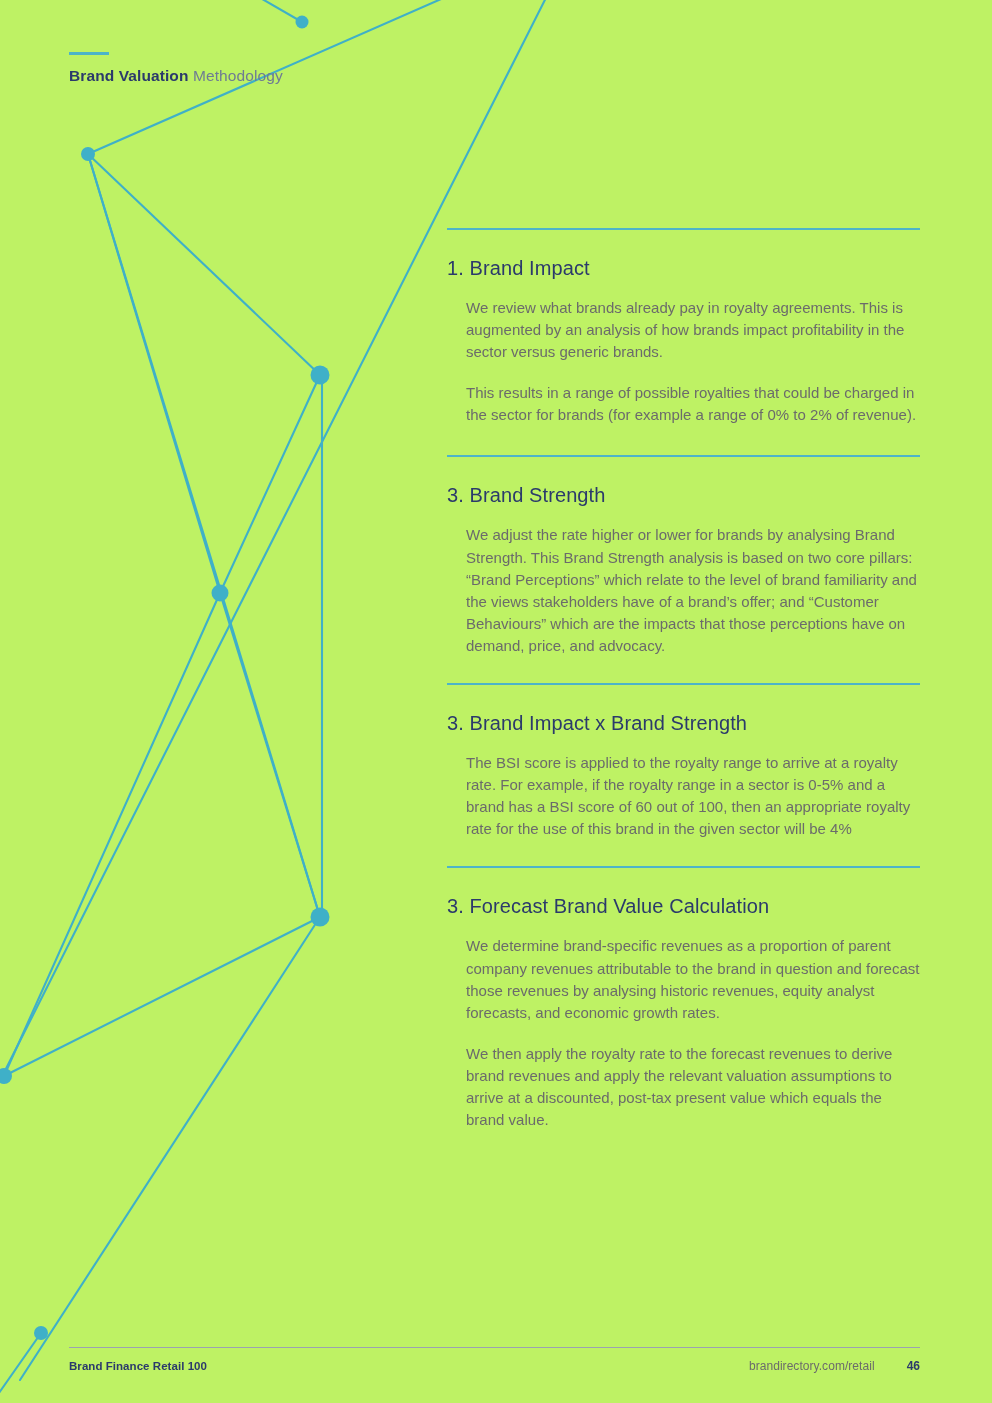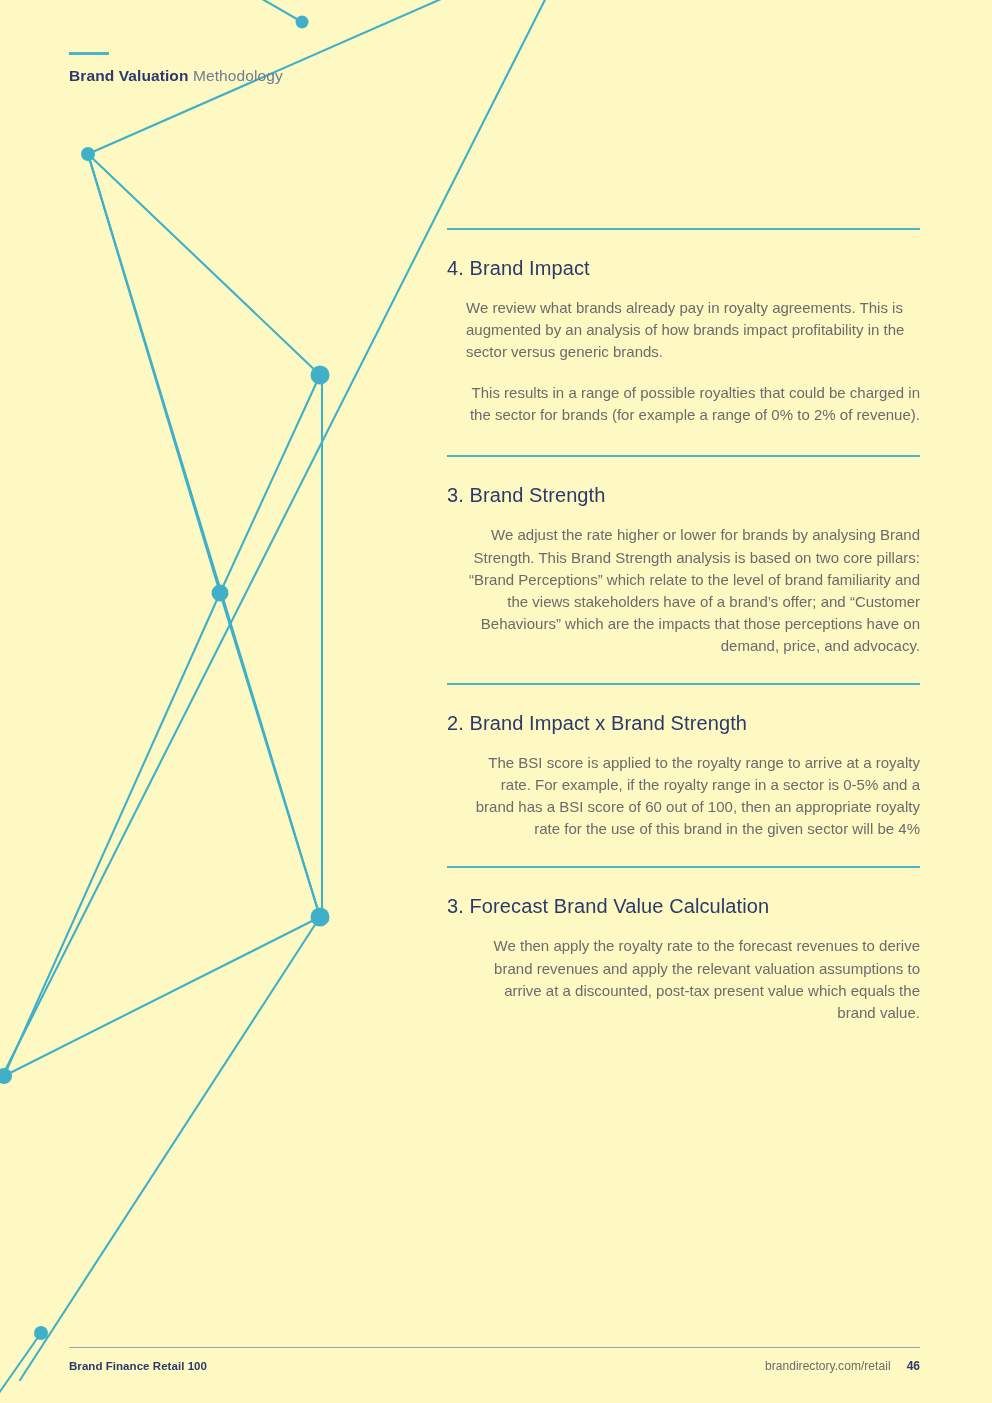--- a/index.html
+++ b/index.html
@@ -9,21 +9,21 @@
   }
   body {
     font-family: "Liberation Sans", sans-serif;
     -webkit-font-smoothing: antialiased;
   }
   .page {
     position: relative;
     width: 992px;
     height: 1403px;
     overflow: hidden;
-    background: #fef9c3;
+    background: #bef264;
   }
 
   
   .network-graphic {
     position: absolute;
     left: 0;
     top: 0;
     width: 992px;
     height: 1403px;
     pointer-events: none;
@@ -88,21 +88,20 @@
   }
   .section-body p {
     font-size: 15px;
     line-height: 22.1px;
     color: #6b6b6b;
     margin: 0 0 19px 0;
     letter-spacing: 0.01px;
   }
   .section-body p:last-child {
     margin-bottom: 0;
-    text-align: right;
   }
   .section-spacer-1 { height: 29px; }
   .section-spacer-2 { height: 26px; }
   .section-spacer-3 { height: 26px; }
 
   
   .page-footer {
     position: absolute;
     left: 69px;
     top: 1347px;
@@ -122,21 +121,21 @@
   }
   .footer-left {
     font-size: 11.5px;
     font-weight: bold;
     color: #2b3a6b;
     letter-spacing: 0.05px;
   }
   .footer-right {
     display: flex;
     align-items: flex-start;
-    gap: 16px;
+    gap: 32px;
   }
   .footer-url {
     font-size: 12px;
     color: #6b6b6b;
     letter-spacing: 0.05px;
   }
   .footer-page-number {
     font-size: 12px;
     font-weight: bold;
     color: #2b3a6b;
@@ -187,53 +186,54 @@
 
   <div class="page-header">
     <div class="header-accent-bar"></div>
     <div class="header-title"><span class="bold">Brand Valuation</span><span class="light"> Methodology</span></div>
   </div>
 
   <div class="content-column">
 
     <div class="section">
       <div class="section-rule"></div>
-      <h2 class="section-heading">4. Brand Impact</h2>
+      <h2 class="section-heading">1. Brand Impact</h2>
       <div class="section-body">
         <p>We review what brands already pay in royalty agreements. This is augmented by an analysis of how brands impact profitability in the sector versus generic brands.</p>
         <p>This results in a range of possible royalties that could be charged in the sector for brands (for example a range of 0% to 2% of revenue).</p>
       </div>
     </div>
 
     <div class="section-spacer-1"></div>
 
     <div class="section">
       <div class="section-rule"></div>
       <h2 class="section-heading">3. Brand Strength</h2>
       <div class="section-body">
         <p>We adjust the rate higher or lower for brands by analysing Brand Strength. This Brand Strength analysis is based on two core pillars: “Brand Perceptions” which relate to the level of brand familiarity and the views stakeholders have of a brand’s offer; and “Customer Behaviours” which are the impacts that those perceptions have on demand, price, and advocacy.</p>
       </div>
     </div>
 
     <div class="section-spacer-2"></div>
 
     <div class="section">
       <div class="section-rule"></div>
-      <h2 class="section-heading">2. Brand Impact x Brand Strength</h2>
+      <h2 class="section-heading">3. Brand Impact x Brand Strength</h2>
       <div class="section-body">
         <p>The BSI score is applied to the royalty range to arrive at a royalty rate. For example, if the royalty range in a sector is 0-5% and a brand has a BSI score of 60 out of 100, then an appropriate royalty rate for the use of this brand in the given sector will be 4%</p>
       </div>
     </div>
 
     <div class="section-spacer-3"></div>
 
     <div class="section">
       <div class="section-rule"></div>
       <h2 class="section-heading">3. Forecast Brand Value Calculation</h2>
       <div class="section-body">
+        <p>We determine brand-specific revenues as a proportion of parent company revenues attributable to the brand in question and forecast those revenues by analysing historic revenues, equity analyst forecasts, and economic growth rates.</p>
         <p>We then apply the royalty rate to the forecast revenues to derive brand revenues and apply the relevant valuation assumptions to arrive at a discounted, post-tax present value which equals the brand value.</p>
       </div>
     </div>
 
   </div>
 
   <div class="page-footer">
     <div class="footer-rule"></div>
     <div class="footer-row">
       <div class="footer-left">Brand Finance Retail 100</div>

